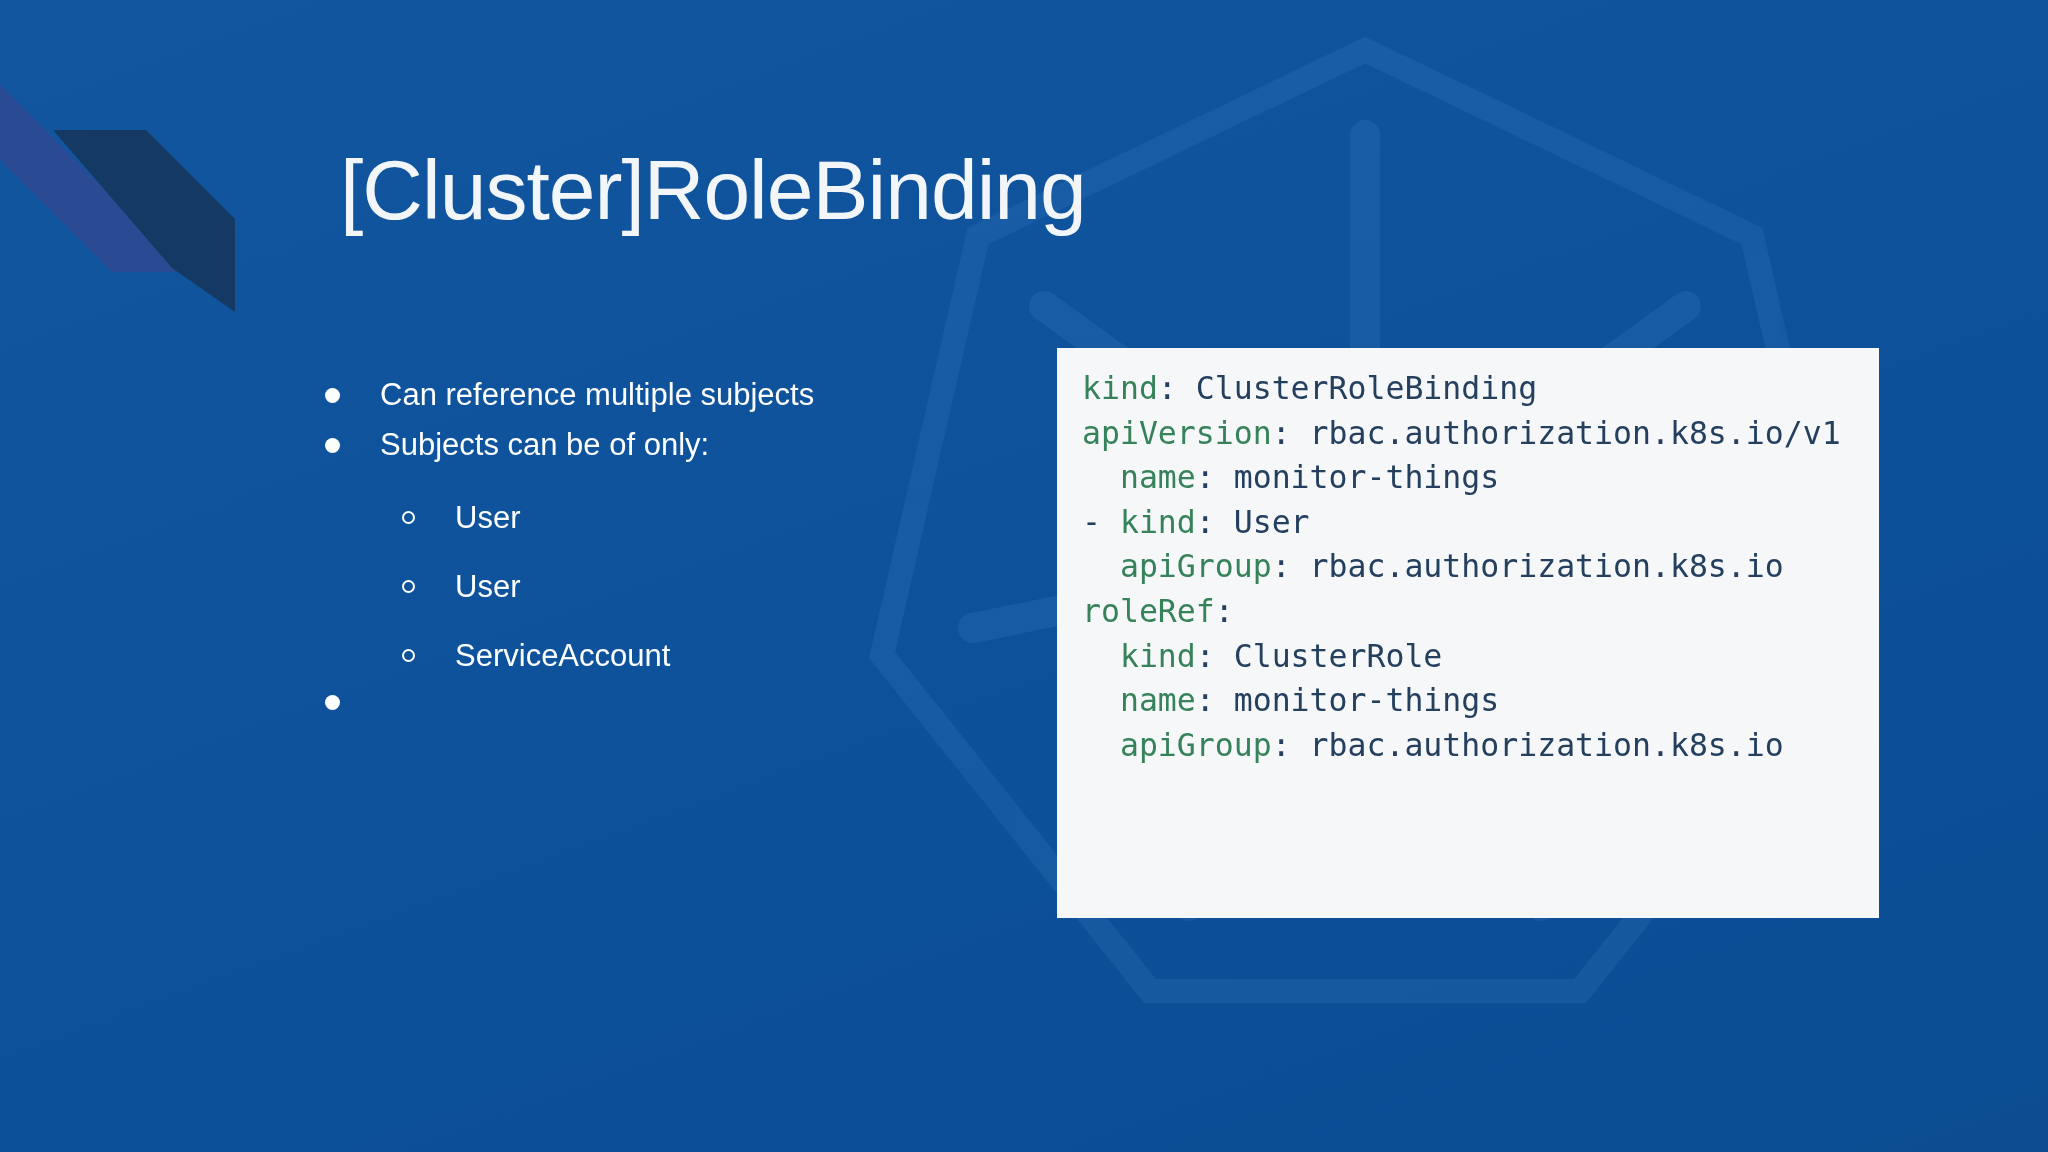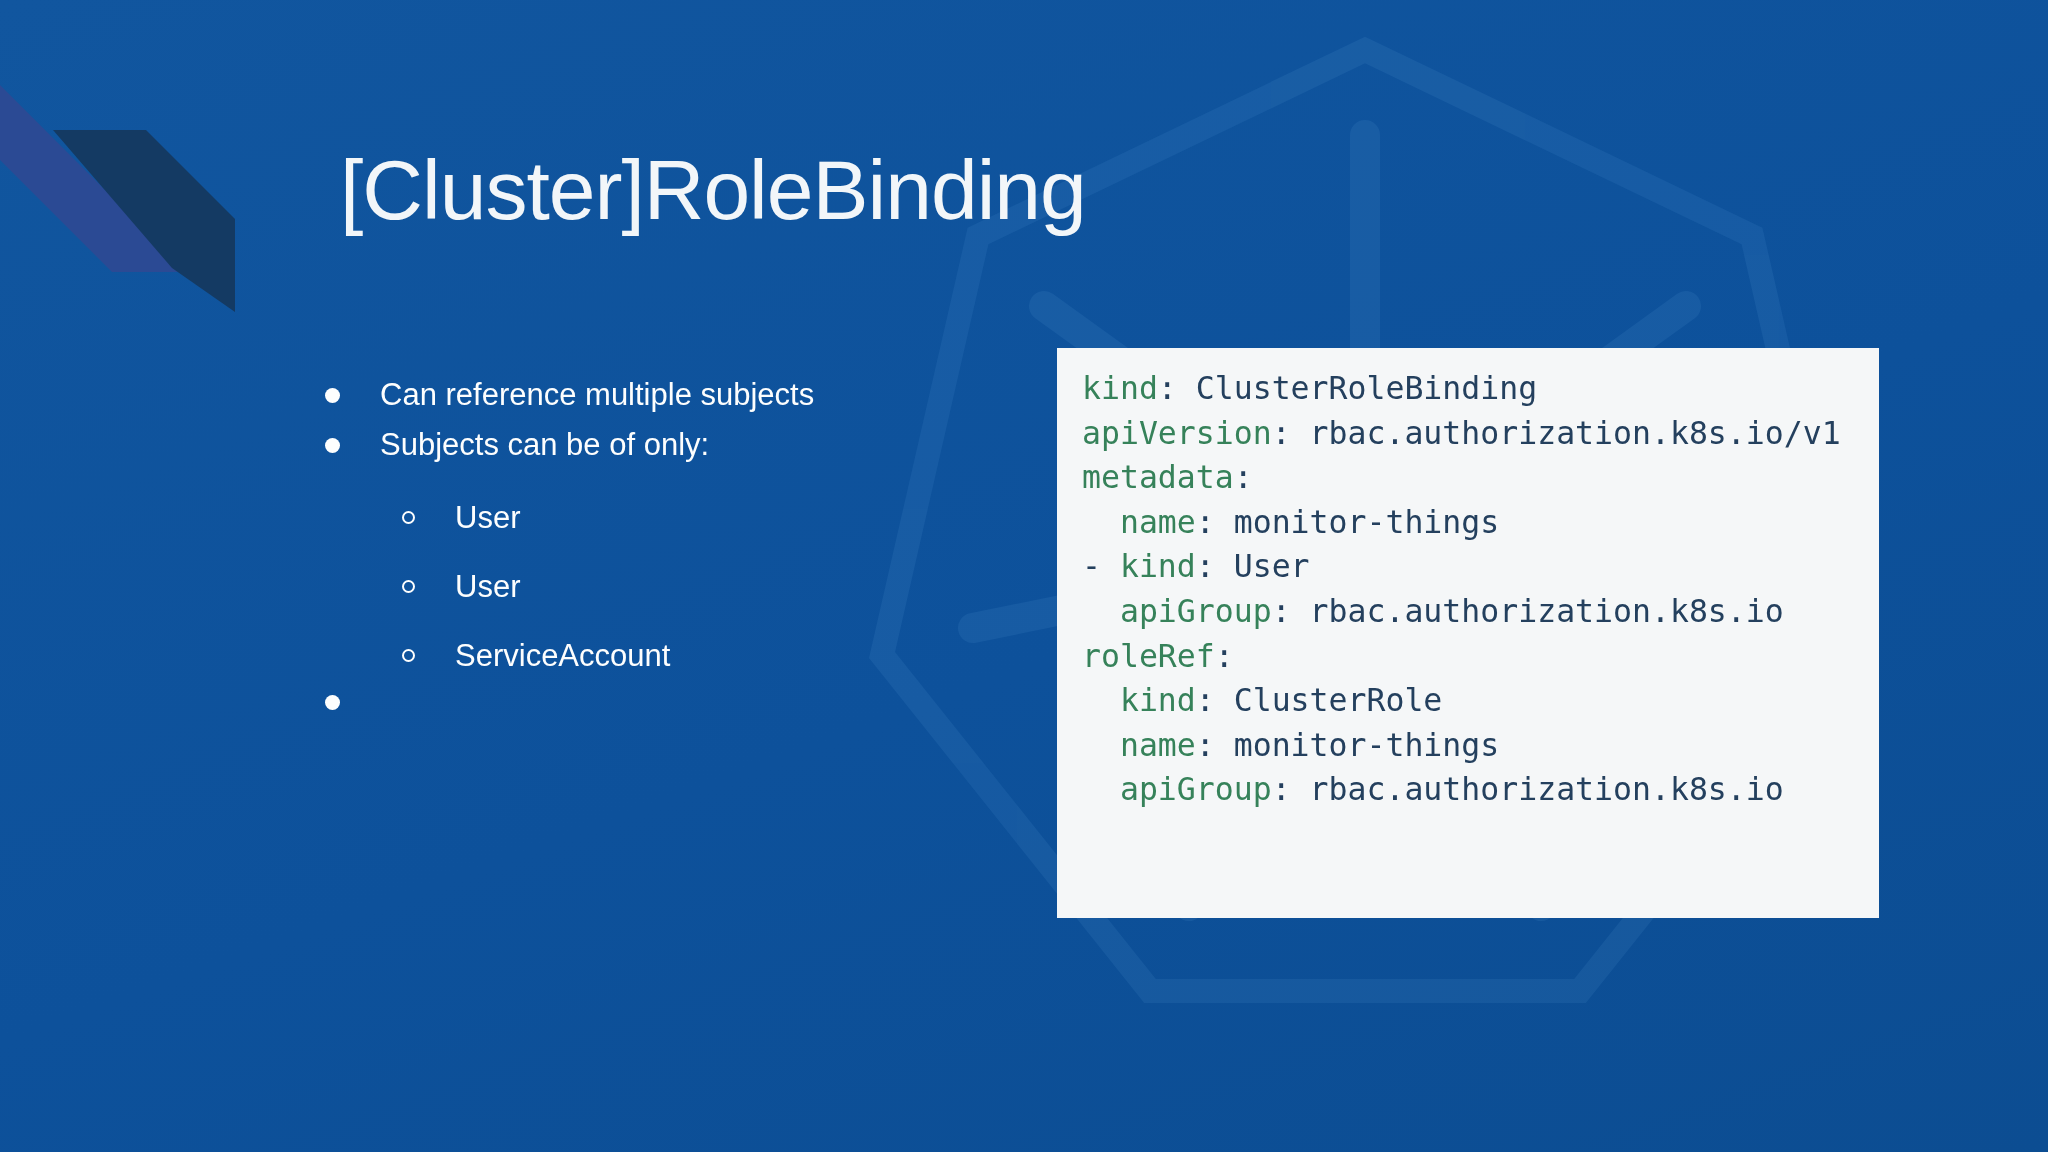--- a/index.html
+++ b/index.html
@@ -147,21 +147,20 @@
         <span>ServiceAccount</span>
       </li>
       <li class="lvl1">
         <span class="dot-filled"></span>
       </li>
     </ul>
 
   <div class="code-panel">
       <div class="code-line"><span class="k">kind</span><span class="v">: ClusterRoleBinding</span></div>
       <div class="code-line"><span class="k">apiVersion</span><span class="v">: rbac.authorization.k8s.io/v1</span></div>
-      <div class="code-line"><span class="k">metadata</span><span class="v">:</span></div>
       <div class="code-line"><span class="v">  </span><span class="k">name</span><span class="v">: monitor-things</span></div>
       <div class="code-line"><span class="v">- </span><span class="k">kind</span><span class="v">: User</span></div>
       <div class="code-line"><span class="v">  </span><span class="k">apiGroup</span><span class="v">: rbac.authorization.k8s.io</span></div>
       <div class="code-line"><span class="k">roleRef</span><span class="v">:</span></div>
       <div class="code-line"><span class="v">  </span><span class="k">kind</span><span class="v">: ClusterRole</span></div>
       <div class="code-line"><span class="v">  </span><span class="k">name</span><span class="v">: monitor-things</span></div>
       <div class="code-line"><span class="v">  </span><span class="k">apiGroup</span><span class="v">: rbac.authorization.k8s.io</span></div>
     </div>
 
 </div>

